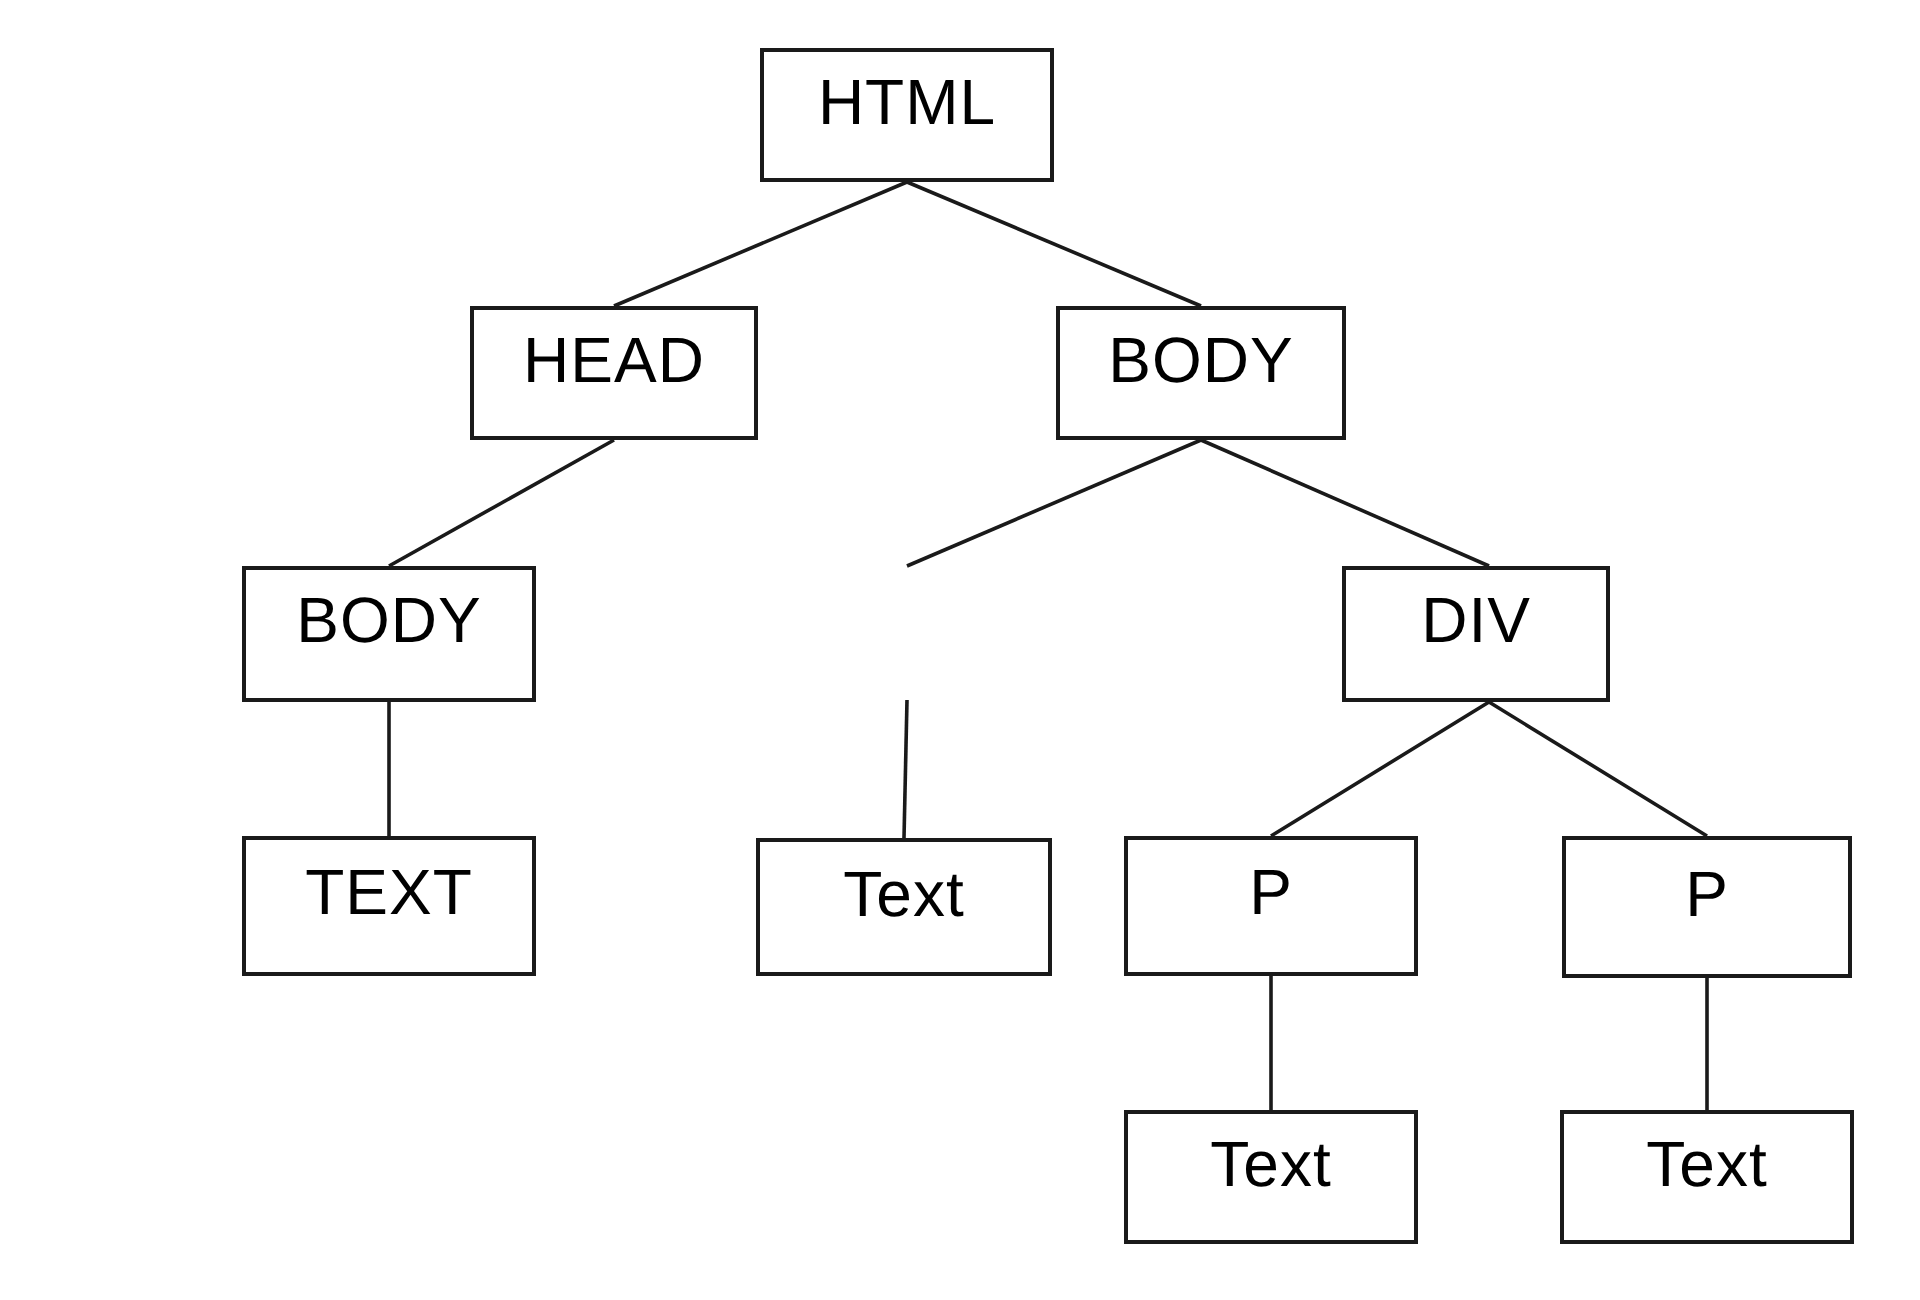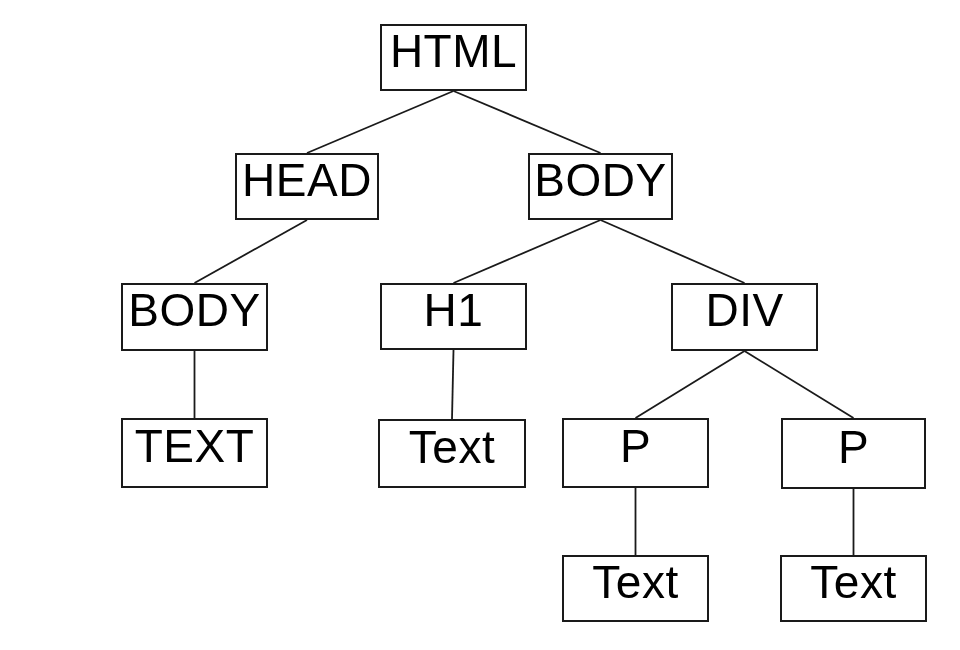--- a/index.html
+++ b/index.html
@@ -23,36 +23,36 @@
   #edges line {
     stroke: #1a1a1a;
     stroke-width: 1.8;
   }
   .node {
     position: absolute;
     box-sizing: border-box;
     background: #ffffff;
     border: 2.5px solid #1a1a1a;
     color: #000000;
-    font-size: 46px;
+    font-size: 32px;
     font-weight: 400;
     display: flex;
     align-items: center;
     justify-content: center;
     letter-spacing: 0.5px;
     line-height: 1;
     padding-bottom: 14px;
   }
   
   .pos-html       { left: 380px; top:  24px; width: 147px; height: 67px; }
   .pos-head       { left: 235px; top: 153px; width: 144px; height: 67px; }
   .pos-body       { left: 528px; top: 153px; width: 145px; height: 67px; }
   .pos-title      { left: 121px; top: 283px; width: 147px; height: 68px; }
   .pos-h1         { left: 380px; top: 283px; width: 147px; height: 67px; }
-  .pos-div        { left: 671px; top: 283px; width: 147px; height: 68px; }
+  .pos-div        { left: 671px; top: 283px; width: 134px; height: 68px; }
   .pos-text-title { left: 121px; top: 418px; width: 147px; height: 70px; }
   .pos-text-h1    { left: 378px; top: 419px; width: 148px; height: 69px; }
   .pos-p1         { left: 562px; top: 418px; width: 147px; height: 70px; }
   .pos-p2         { left: 781px; top: 418px; width: 145px; height: 71px; }
   .pos-text-p1    { left: 562px; top: 555px; width: 147px; height: 67px; }
   .pos-text-p2    { left: 780px; top: 555px; width: 147px; height: 67px; }
 </style>
 </head>
 <body>
 
@@ -69,21 +69,20 @@
     <line x1="744.5" y1="351" x2="635.5" y2="418"></line>
     <line x1="744.5" y1="351" x2="853.5" y2="418"></line>
     <line x1="635.5" y1="488" x2="635.5" y2="555"></line>
     <line x1="853.5" y1="489" x2="853.5" y2="555"></line>
   </svg>
 
   <div class="node pos-html">HTML</div>
   <div class="node pos-body">BODY</div>
   <div class="node pos-head">HEAD</div>
   <div class="node pos-title">BODY</div>
-  <div class="node pos-h1">H1</div>
   <div class="node pos-div">DIV</div>
   <div class="node pos-text-title">TEXT</div>
   <div class="node pos-text-h1">Text</div>
   <div class="node pos-p1">P</div>
   <div class="node pos-p2">P</div>
   <div class="node pos-text-p1">Text</div>
   <div class="node pos-text-p2">Text</div>
 
 </div>
 

